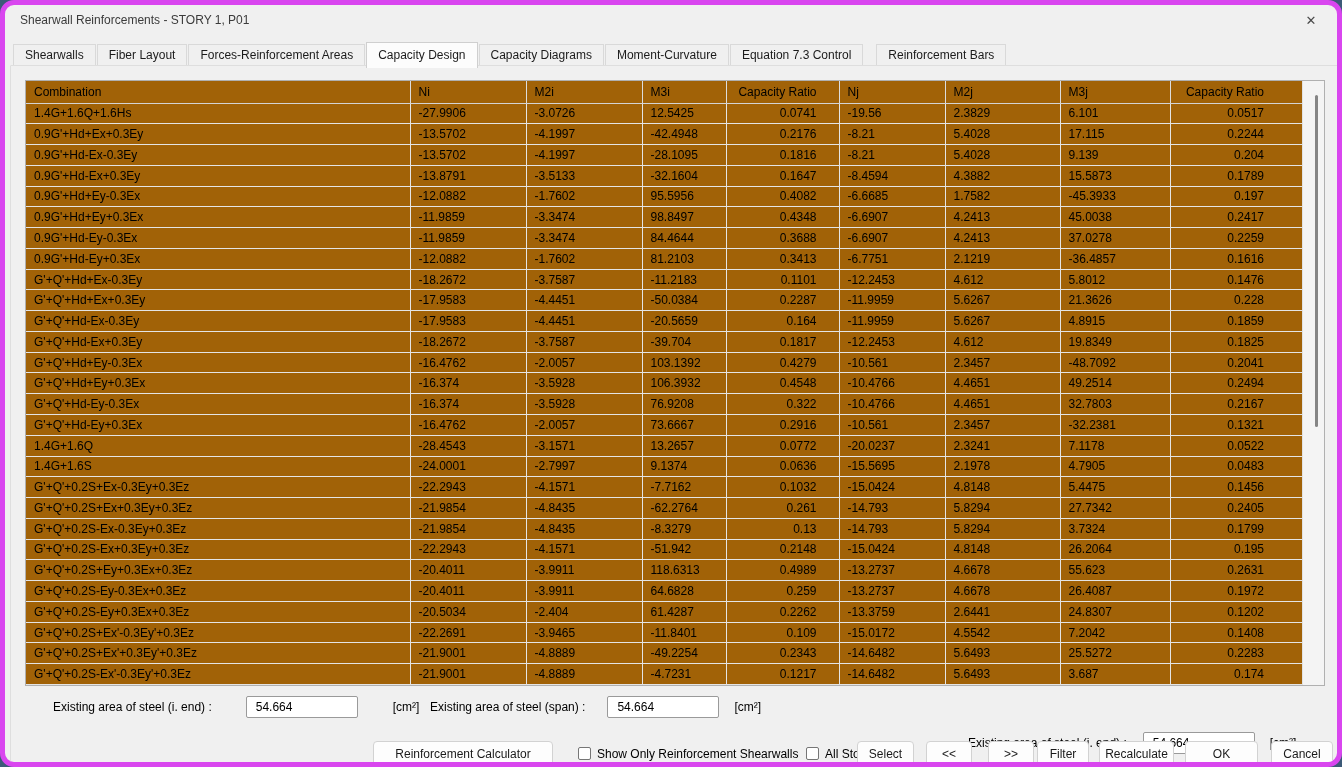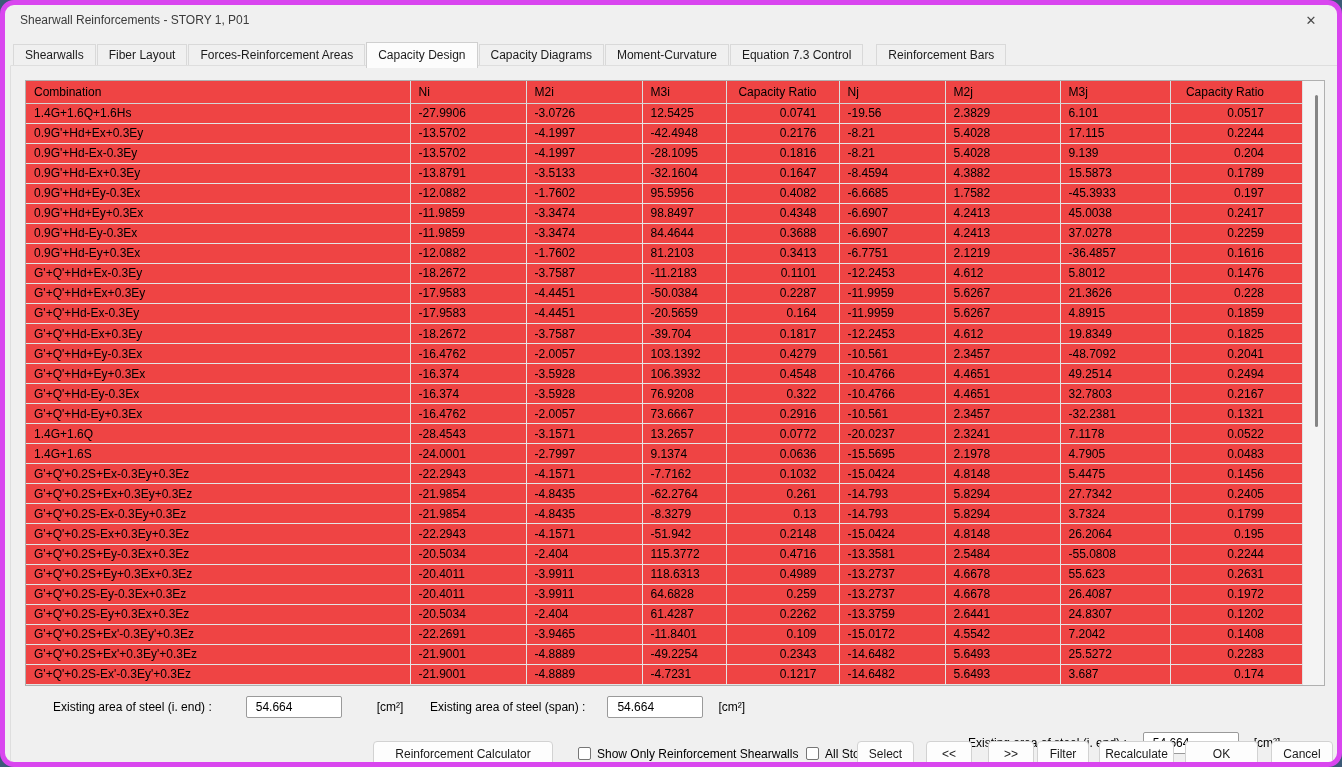--- a/index.html
+++ b/index.html
@@ -10,37 +10,37 @@
   .title{position:absolute;left:15px;top:8px;font-size:12px;color:#3b3b3b;}
   .close-btn{position:absolute;right:4px;top:0;width:44px;height:30px;display:flex;align-items:center;justify-content:center;cursor:default;}
   .close-btn span{font-size:13px;color:#4a4a4a;}
   
   .tab-strip{position:absolute;left:8px;top:39px;display:flex;align-items:flex-end;height:22px;}
   .tab{font-size:12px;color:#1b1b1b;padding:3px 11px 4px 11px;background:#f0f0f0;border:1px solid #d9d9d9;border-bottom:none;margin-right:1px;white-space:nowrap;}
   .tab.active{background:#fcfcfc;border:1px solid #cfcfcf;border-bottom:none;padding-top:5px;padding-bottom:6px;margin-bottom:-2px;position:relative;z-index:2;}
   .tab:last-child{margin-left:12px;}
   .tabpage{position:absolute;left:5px;top:60px;width:1332px;height:700px;border:1px solid #dedede;border-radius:1px;}
   
-  .table-wrap{position:absolute;left:20px;top:75px;width:1300px;height:606px;background:#ef4444;border:1px solid #b0b0b0;display:flex;}
+  .table-wrap{position:absolute;left:20px;top:75px;width:1300px;height:606px;background:#a16207;border:1px solid #b0b0b0;display:flex;}
   table{border-collapse:collapse;table-layout:fixed;width:1276px;font-size:12px;color:#000;}
   th{font-weight:normal;text-align:left;height:22px;border-right:1px solid #dcdcdc;border-bottom:1px solid #d4d4d4;padding:0 4px 0 8px;white-space:nowrap;overflow:hidden;}
   td{height:19px;line-height:18px;border-right:1px solid #e4e4e4;border-bottom:1px solid #e4e4e4;padding:0 4px 0 8px;white-space:nowrap;overflow:hidden;}
   th:last-child,td:last-child{border-right:none;}
   col.c1{width:384px;}col.c2{width:116px;}col.c3{width:116px;}col.c4{width:84px;}
   col.c5{width:113px;}col.c6{width:106px;}col.c7{width:115px;}col.c8{width:110px;}col.c9{width:132px;}
   th:nth-child(5),td:nth-child(5){text-align:right;padding-right:22px;}
   th:nth-child(9),td:nth-child(9){text-align:right;padding-right:38px;}
   .scrollbar{position:relative;width:22px;height:100%;background:#f4f4f4;border-left:1px solid #e2e2e2;}
   .scroll-thumb{position:absolute;left:12px;top:14px;width:3px;height:332px;background:#858585;border-radius:2px;}
   
   .fields-bar{position:absolute;left:0;top:690px;width:100%;height:24px;font-size:12px;color:#000;}
   .field-group{position:absolute;top:0;height:24px;display:flex;align-items:center;}
   .fg-0{left:48px;gap:20px;}  .fg-1{left:425px;} .fg-2{left:963px;margin-top:36px;}
   .field-label{white-space:nowrap;}
-  .field-input{width:96px;height:22px;border:1px solid #9a9a9a;border-radius:2px;background:#fff;font-size:12px;font-family:inherit;padding:0 0 0 9px;color:#000;}
+  .field-input{width:112px;height:22px;border:1px solid #9a9a9a;border-radius:2px;background:#fff;font-size:12px;font-family:inherit;padding:0 0 0 9px;color:#000;}
   .fg-0 .field-input{margin-left:14px;} .fg-1 .field-input{margin-left:22px;} .fg-2 .field-input{margin-left:16px;}
   .field-unit{margin-left:15px;white-space:nowrap;}
   
   .buttons-bar{position:absolute;left:0;top:736px;width:100%;height:26px;font-size:12px;}
   .btn{position:absolute;top:0;height:25px;background:#fdfdfd;border:1px solid #d2d2d2;border-radius:4px;color:#1a1a1a;font-size:12px;font-family:inherit;text-align:center;line-height:22px;padding:0;}
   .btn-rc{left:368px;width:180px;}
   .chk-group{position:absolute;top:0;height:25px;display:flex;align-items:center;}
   .cg-0{left:573px;} .cg-1{left:801px;}
   .chk-box{width:13px;height:13px;border:1px solid #767676;border-radius:2px;background:#fff;margin-right:6px;flex:none;}
   .chk-label{white-space:nowrap;color:#000;}
@@ -335,31 +335,20 @@
             <td>-22.2943</td>
             <td>-4.1571</td>
             <td>-51.942</td>
             <td>0.2148</td>
             <td>-15.0424</td>
             <td>4.8148</td>
             <td>26.2064</td>
             <td>0.195</td>
           </tr>
           <tr>
-            <td>G'+Q'+0.2S+Ey-0.3Ex+0.3Ez</td>
-            <td>-20.5034</td>
-            <td>-2.404</td>
-            <td>115.3772</td>
-            <td>0.4716</td>
-            <td>-13.3581</td>
-            <td>2.5484</td>
-            <td>-55.0808</td>
-            <td>0.2244</td>
-          </tr>
-          <tr>
             <td>G'+Q'+0.2S+Ey+0.3Ex+0.3Ez</td>
             <td>-20.4011</td>
             <td>-3.9911</td>
             <td>118.6313</td>
             <td>0.4989</td>
             <td>-13.2737</td>
             <td>4.6678</td>
             <td>55.623</td>
             <td>0.2631</td>
           </tr>

